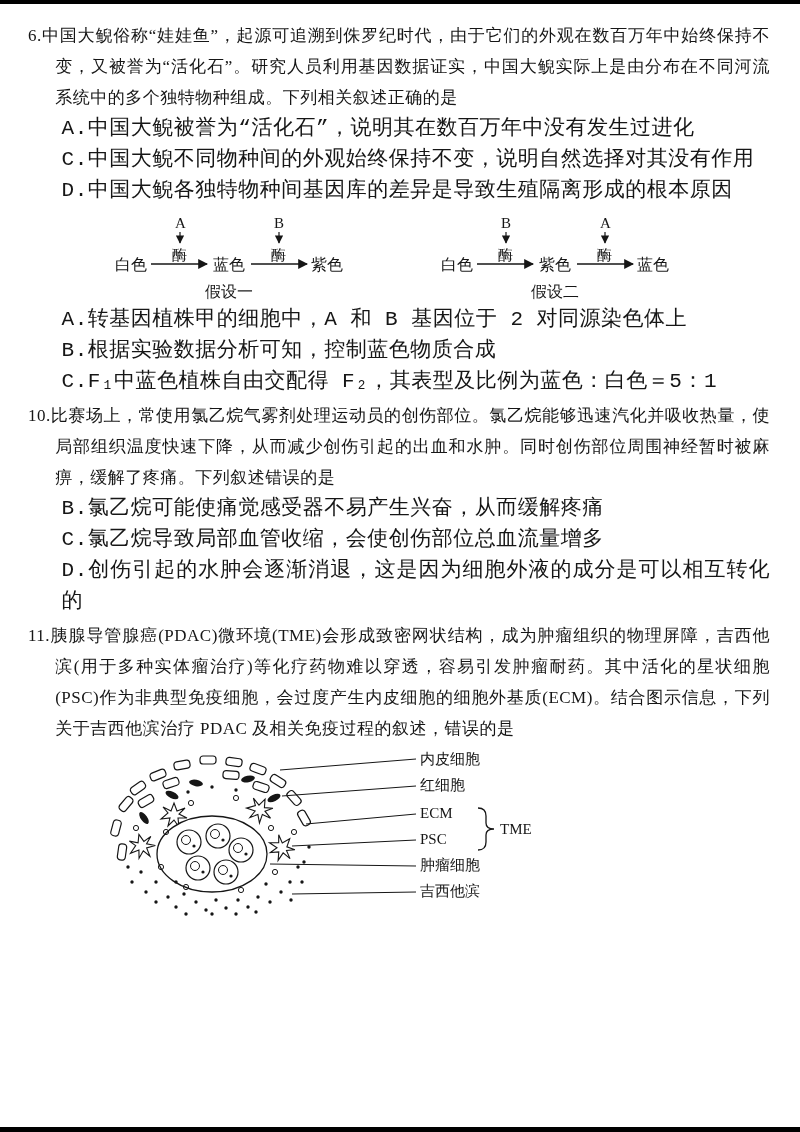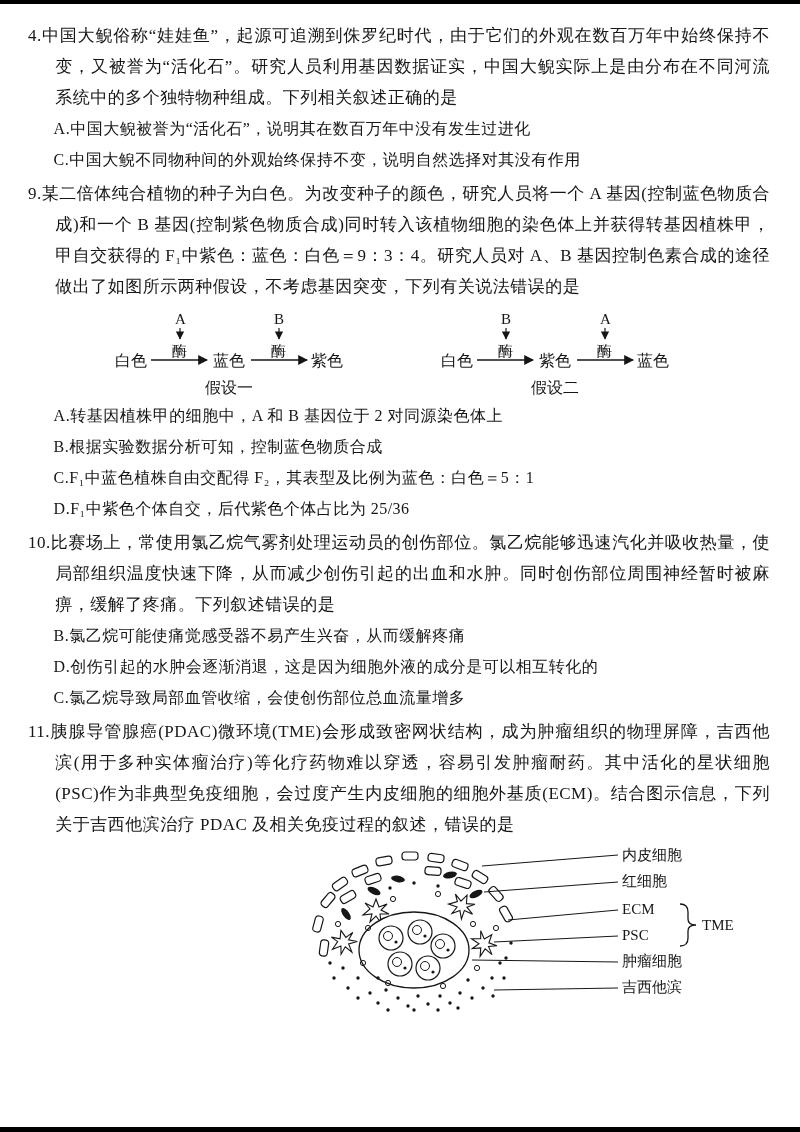--- a/index.html
+++ b/index.html
@@ -11,43 +11,43 @@
   .edge-bar{position:absolute;left:0;width:800px;background:#000;}
   .edge-top{top:0;height:4px;}
   .edge-bottom{bottom:0;height:5px;}
   .page{padding:20px 30px 0 28px;}
   .q{margin-bottom:3px;}
   .stem{
     font-size:17px;line-height:31px;text-align:justify;
     padding-left:1.6em;text-indent:-1.6em;letter-spacing:0.5px;
   }
   .option{
-    font-size:16px;line-height:31px;text-align:justify;
-    padding-left:1.6em;letter-spacing:0.5px;
+    font-size:21px;line-height:31px;text-align:justify;
+    padding-left:1.6em;letter-spacing:0.5px;font-family:Liberation Mono, monospace;
   }
   .hyp-row{display:flex;justify-content:center;gap:76px;margin:4px 0 2px 0;}
   .hyp svg{display:block;}
   svg text{font-family:"Liberation Serif","DejaVu Serif",serif;fill:#161616;}
-  .diag11{display:flex;justify-content:flex-end;margin-top:2px;}
+  .diag11{display:flex;justify-content:flex-start;margin-top:2px;}
 </style>
 </head>
 <body>
 
 <div class="edge-bar edge-top"></div>
 
 <div class="page">
 
   <div class="q">
-    <div class="stem">4.中国大鲵俗称“娃娃鱼”，起源可追溯到侏罗纪时代，由于它们的外观在数百万年中始终保持不变，又被誉为“活化石”。研究人员利用基因数据证实，中国大鲵实际上是由分布在不同河流系统中的多个独特物种组成。下列相关叙述正确的是</div>
+    <div class="stem">6.中国大鲵俗称“娃娃鱼”，起源可追溯到侏罗纪时代，由于它们的外观在数百万年中始终保持不变，又被誉为“活化石”。研究人员利用基因数据证实，中国大鲵实际上是由分布在不同河流系统中的多个独特物种组成。下列相关叙述正确的是</div>
     <div class="option">A.中国大鲵被誉为“活化石”，说明其在数百万年中没有发生过进化</div>
     <div class="option">C.中国大鲵不同物种间的外观始终保持不变，说明自然选择对其没有作用</div>
-  </div>
-
-  <div class="q">
-    <div class="stem">9.某二倍体纯合植物的种子为白色。为改变种子的颜色，研究人员将一个 A 基因(控制蓝色物质合成)和一个 B 基因(控制紫色物质合成)同时转入该植物细胞的染色体上并获得转基因植株甲，甲自交获得的 F₁中紫色：蓝色：白色＝9：3：4。研究人员对 A、B 基因控制色素合成的途径做出了如图所示两种假设，不考虑基因突变，下列有关说法错误的是</div>
+    <div class="option">D.中国大鲵各独特物种间基因库的差异是导致生殖隔离形成的根本原因</div>
+  </div>
+
+  <div class="q">
 
     <div class="hyp-row">
 
       <div class="hyp">
         <svg width="250" height="92" viewBox="0 0 250 92">
           <defs>
             <marker id="arr" viewBox="0 0 10 10" refX="9" refY="5" markerWidth="7" markerHeight="7" orient="auto-start-reverse">
               <path d="M0,0 L10,5 L0,10 z" fill="#161616"></path>
             </marker>
           </defs>
@@ -80,28 +80,27 @@
           <line x1="168" y1="22" x2="168" y2="33" stroke="#161616" stroke-width="1.2" marker-end="url(#arr)"></line>
           <text x="200" y="60" font-size="16">蓝色</text>
           <text x="94" y="87" font-size="16">假设二</text>
         </svg>
       </div>
     </div>
 
     <div class="option">A.转基因植株甲的细胞中，A 和 B 基因位于 2 对同源染色体上</div>
     <div class="option">B.根据实验数据分析可知，控制蓝色物质合成</div>
     <div class="option">C.F₁中蓝色植株自由交配得 F₂，其表型及比例为蓝色：白色＝5：1</div>
-    <div class="option">D.F₁中紫色个体自交，后代紫色个体占比为 25/36</div>
   </div>
 
   <div class="q">
     <div class="stem">10.比赛场上，常使用氯乙烷气雾剂处理运动员的创伤部位。氯乙烷能够迅速汽化并吸收热量，使局部组织温度快速下降，从而减少创伤引起的出血和水肿。同时创伤部位周围神经暂时被麻痹，缓解了疼痛。下列叙述错误的是</div>
     <div class="option">B.氯乙烷可能使痛觉感受器不易产生兴奋，从而缓解疼痛</div>
+    <div class="option">C.氯乙烷导致局部血管收缩，会使创伤部位总血流量增多</div>
     <div class="option">D.创伤引起的水肿会逐渐消退，这是因为细胞外液的成分是可以相互转化的</div>
-    <div class="option">C.氯乙烷导致局部血管收缩，会使创伤部位总血流量增多</div>
   </div>
 
   <div class="q">
     <div class="stem">11.胰腺导管腺癌(PDAC)微环境(TME)会形成致密网状结构，成为肿瘤组织的物理屏障，吉西他滨(用于多种实体瘤治疗)等化疗药物难以穿透，容易引发肿瘤耐药。其中活化的星状细胞(PSC)作为非典型免疫细胞，会过度产生内皮细胞的细胞外基质(ECM)。结合图示信息，下列关于吉西他滨治疗 PDAC 及相关免疫过程的叙述，错误的是</div>
 
     <div class="diag11">
       <svg width="540" height="175" viewBox="0 0 540 175">
         <defs>
           <g id="brick">
               <rect x="-8" y="-4" width="16" height="8" rx="3" fill="#fff" stroke="#161616" stroke-width="1.2"></rect>

